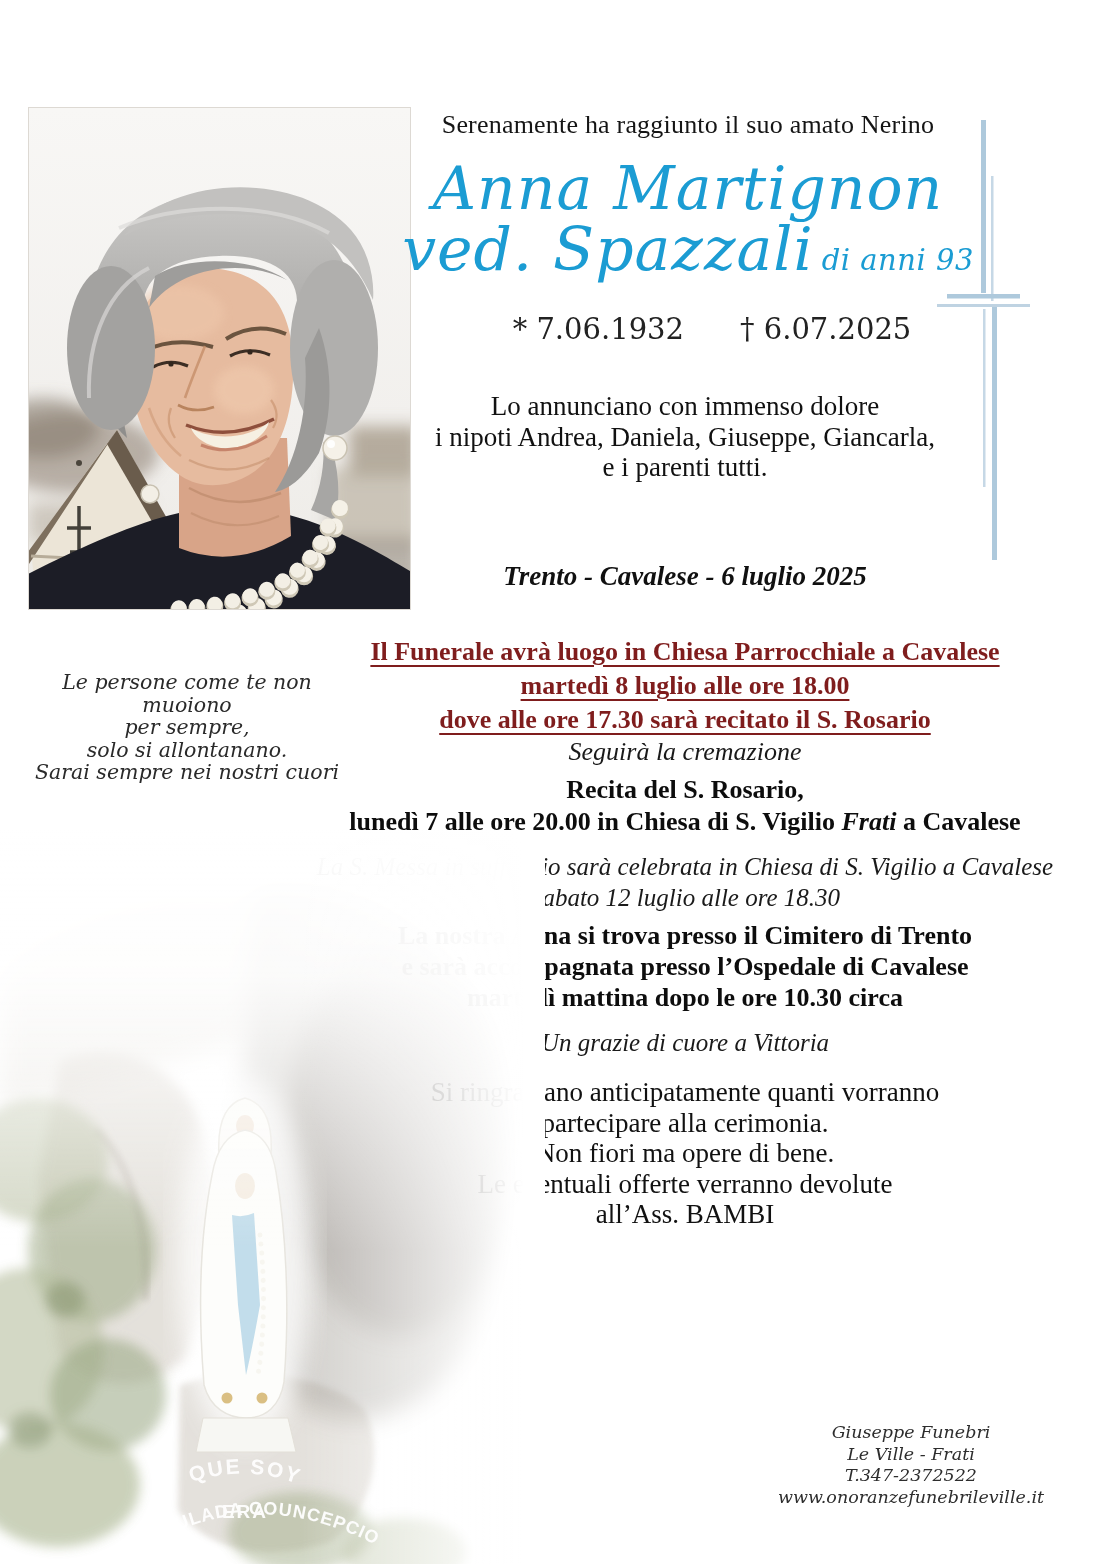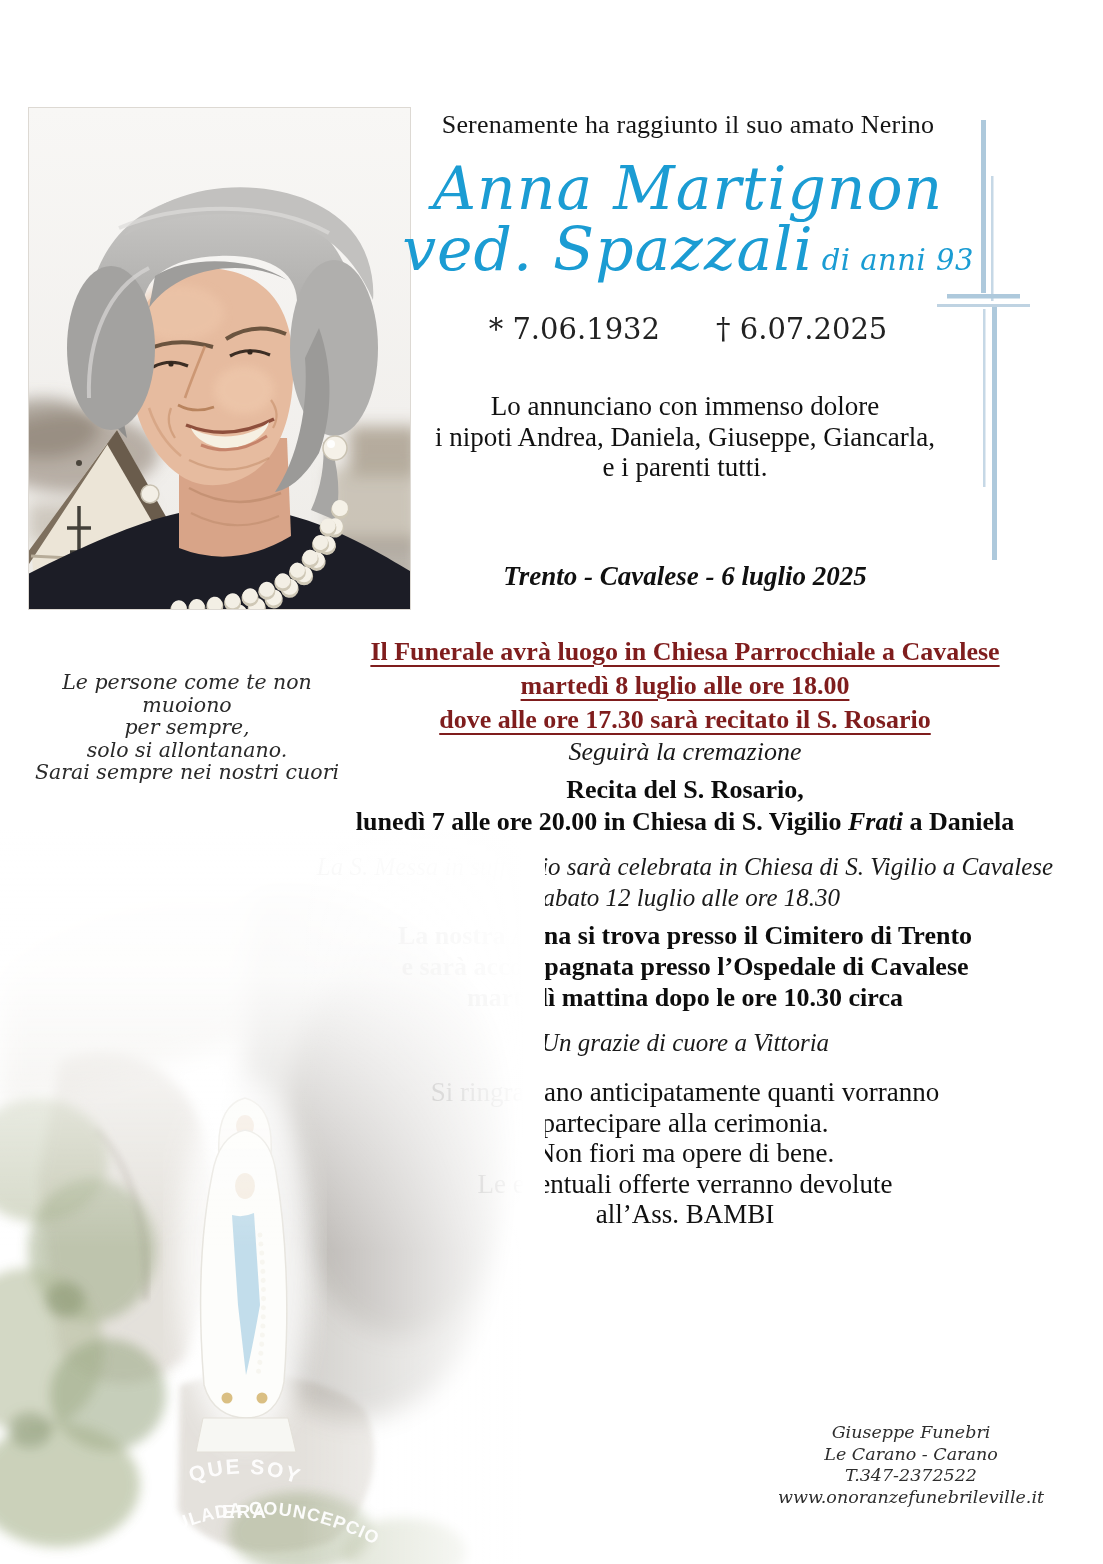--- a/index.html
+++ b/index.html
@@ -14,21 +14,21 @@
   .intro{left:398px;top:110px;width:580px;font-size:26px;color:#151515;letter-spacing:.2px;}
   .name-block{left:398px;top:158px;width:580px;line-height:1.02;}
   .name-line{
     font-family:"DejaVu Serif","Liberation Serif",serif;font-style:italic;
     font-size:60px;color:#1b9cd3;letter-spacing:1px;font-weight:500;
   }
   .age-note{
     font-family:"DejaVu Serif","Liberation Serif",serif;font-style:italic;
     font-size:29px;color:#1b9cd3;letter-spacing:.5px;margin-left:8px;
   }
-  .dates{left:398px;top:312px;width:580px;font-size:29px;color:#222;font-family:"DejaVu Serif",serif;}
+  .dates{left:422px;top:312px;width:580px;font-size:29px;color:#222;font-family:"DejaVu Serif",serif;}
   .dates span{margin:0 28px;}
 
   
   .annc{left:295px;top:391px;width:780px;font-size:27px;line-height:30.5px;color:#111;}
   .dateline{left:295px;top:561px;width:780px;font-size:27px;font-weight:bold;font-style:italic;color:#101010;}
 
   
   .poem{left:22px;top:671px;width:330px;font-size:20.5px;line-height:22.5px;font-style:italic;color:#2a2a2a;
         font-family:"DejaVu Serif","Liberation Serif",serif;}
 
@@ -207,21 +207,21 @@
 <div class="abs ctr funeral-hd">
   <div>Il Funerale avrà luogo in Chiesa Parrocchiale a Cavalese</div>
   <div>martedì 8 luglio alle ore 18.00</div>
   <div>dove alle ore 17.30 sarà recitato il S. Rosario</div>
 </div>
 
 <div class="abs ctr cremation">Seguirà la cremazione</div>
 
 <div class="abs ctr rosary">
   <div>Recita del S. Rosario,</div>
-  <div><span>lunedì 7 alle ore 20.00 in Chiesa di S. Vigilio </span><i>Frati</i><span> a Daniela</span></div>
+  <div><span>lunedì 7 alle ore 20.00 in Chiesa di S. Vigilio </span><i>Frati</i><span> a Cavalese</span></div>
 </div>
 
 <div class="abs ctr mass">
   <div>La S. Messa in suffragio sarà celebrata in Chiesa di S. Vigilio a Cavalese</div>
   <div>Sabato 12 luglio alle ore 18.30</div>
 </div>
 
 <div class="abs ctr location">
   <div>La nostra Anna si trova presso il Cimitero di Trento</div>
   <div>e sarà accompagnata presso l’Ospedale di Cavalese</div>
@@ -233,21 +233,21 @@
 <div class="abs ctr closing">
   <div>Si ringraziano anticipatamente quanti vorranno</div>
   <div>partecipare alla cerimonia.</div>
   <div>Non fiori ma opere di bene.</div>
   <div>Le eventuali offerte verranno devolute</div>
   <div>all’Ass. BAMBI</div>
 </div>
 
 <div class="abs ctr fh">
   <div>Giuseppe Funebri</div>
-  <div>Le Carano - Carano</div>
+  <div>Le Ville - Frati</div>
   <div>T.347-2372522</div>
   <div>www.onoranzefunebrileville.it</div>
 </div>
 
 <div class="abs cross-decor">
   <svg width="108" height="456" viewBox="0 0 108 456">
     <g>
       <rect x="51" y="8" width="5" height="173" fill="#aec9dc"></rect>
       <rect x="61" y="64" width="2.5" height="125" fill="#c6d8e6"></rect>
       <rect x="17" y="182" width="73" height="4.5" fill="#aec9dc"></rect>

